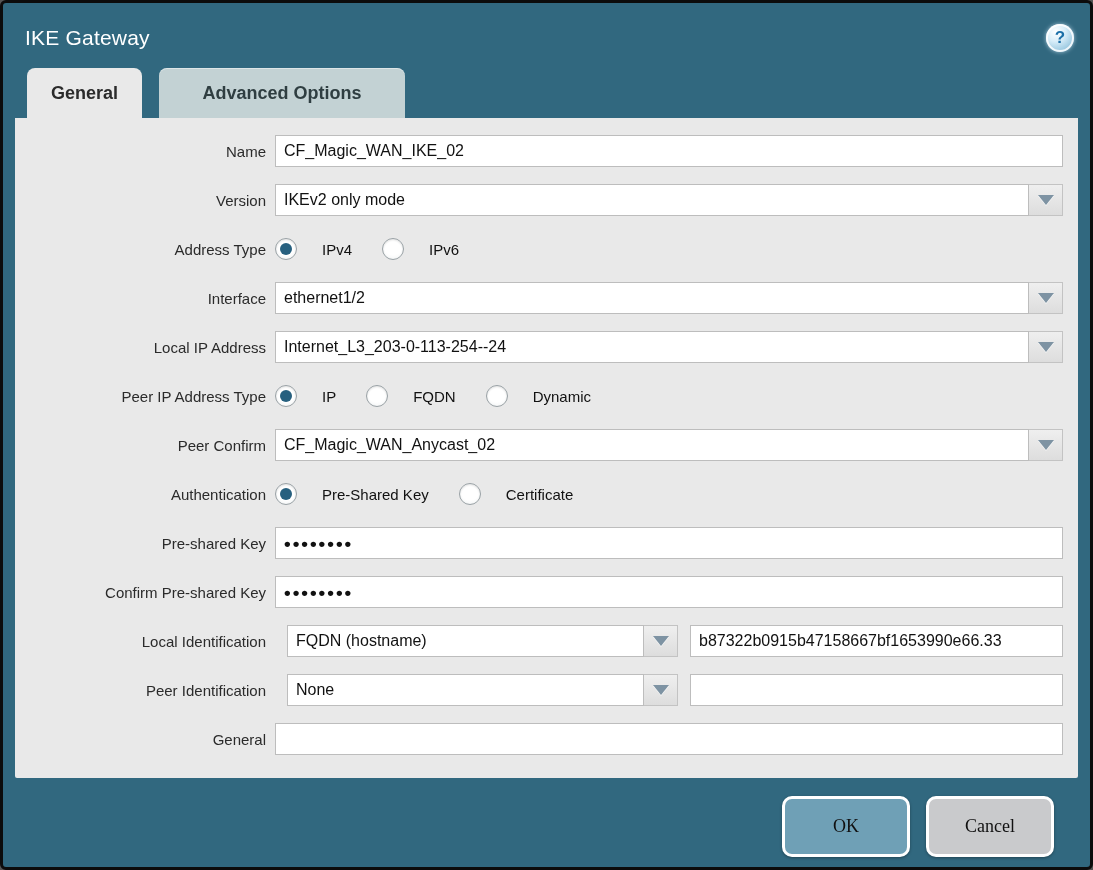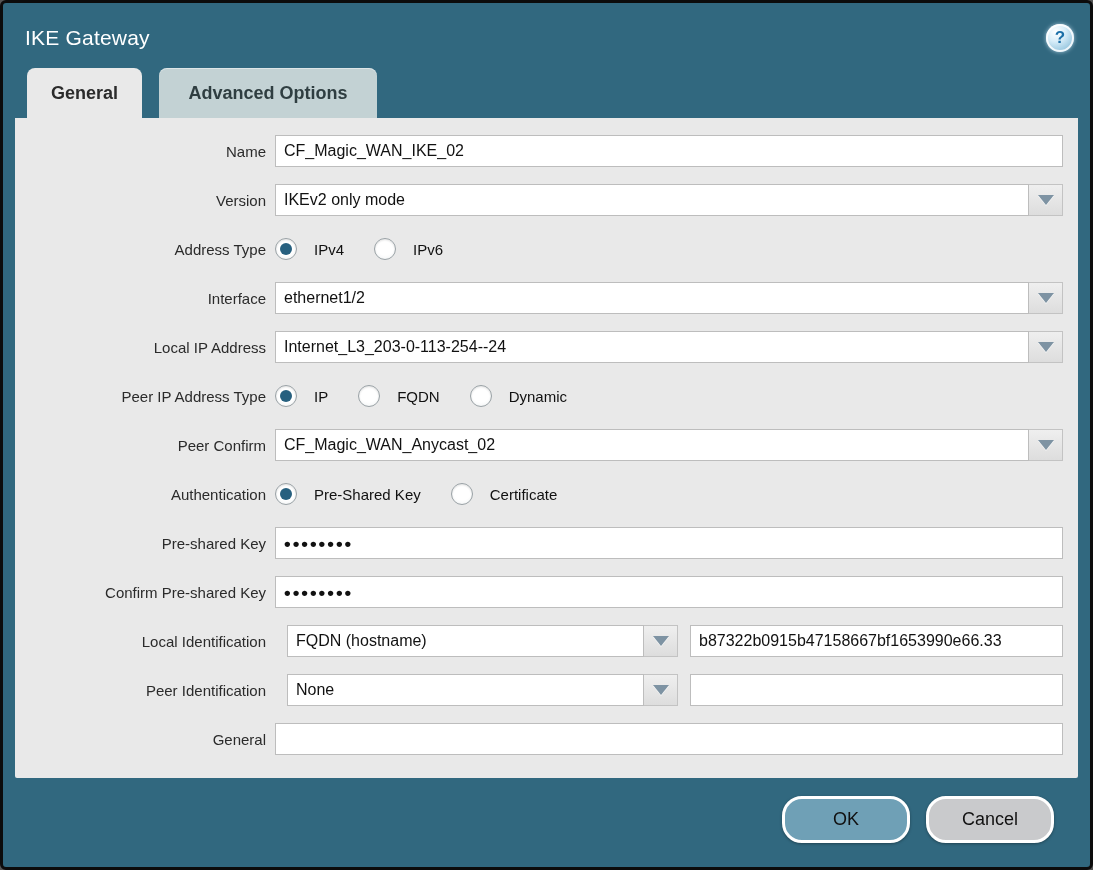--- a/index.html
+++ b/index.html
@@ -34,21 +34,21 @@
   
   .tabs { display: flex; gap: 17px; margin-left: 24px; height: 50px; font-weight: bold; }
   .tab {
     border-radius: 8px 8px 0 0;
     display: flex; align-items: center; justify-content: center;
     font-size: 18px;
     padding: 0 26px;
     cursor: pointer;
   }
   .tab.active { background: #e9e9e9; color: #2b2b2b; width: 115px; }
-  .tab.inactive { background: #c3d2d4; color: #2f3e41; width: 218px; box-shadow: inset 0 1px 0 rgba(255,255,255,.45); }
+  .tab.inactive { background: #c3d2d4; color: #2f3e41; width: 246px; box-shadow: inset 0 1px 0 rgba(255,255,255,.45); }
 
   
   .panel {
     margin: 0 12px;
     height: 660px;
     background: #e9e9e9;
     border-radius: 0 0 2px 2px;
     padding: 17px 15px 0 0;
   }
   .row { display: flex; align-items: center; margin-bottom: 17px; height: 32px; padding-left: 16px; }
@@ -81,44 +81,44 @@
     filter: drop-shadow(0 1px 0 rgba(255,255,255,.7));
   }
 
   
   .split { gap: 12px; }
   .split .combo-narrow { flex: 0 0 391px; display: flex; }
   .split .id-input { flex: 1; display: flex; }
 
   
   .radio-group { display: flex; align-items: center; gap: 30px; }
-  .radio-opt { display: flex; align-items: center; gap: 17px; cursor: pointer; }
+  .radio-opt { display: flex; align-items: center; gap: 25px; cursor: pointer; }
   .radio {
     width: 22px; height: 22px; border-radius: 50%;
     background: radial-gradient(circle at 50% 35%, #ffffff 55%, #eef1f2 100%);
     border: 1px solid #9aa2a6;
     box-shadow: inset 0 1px 2px rgba(0,0,0,.12);
     display: flex; align-items: center; justify-content: center;
   }
   .radio.selected::after {
     content: ""; width: 12px; height: 12px; border-radius: 50%;
     background: #27607f;
   }
   .radio-label { font-size: 15px; color: #111111; }
 
   
   .footer {
     height: 89px;
     display: flex; justify-content: flex-end; align-items: flex-start;
     gap: 16px; padding: 18px 36px 0 0;
   }
   .btn {
-    min-width: 128px; height: 47px;
-    border-radius: 20px; border: 3px solid #ffffff;
-    font-family: Liberation Sans, sans-serif;
+    min-width: 128px; height: 61px;
+    border-radius: 10px; border: 3px solid #ffffff;
+    font-family: Liberation Serif, serif;
     font-size: 18px; color: #111111;
     cursor: pointer;
     box-shadow: 0 1px 3px rgba(0,0,0,.35);
   }
   .btn-ok { background: #6fa0b6; }
   .btn-cancel { background: #c9cacc; }
 </style>
 </head>
 <body>
 

